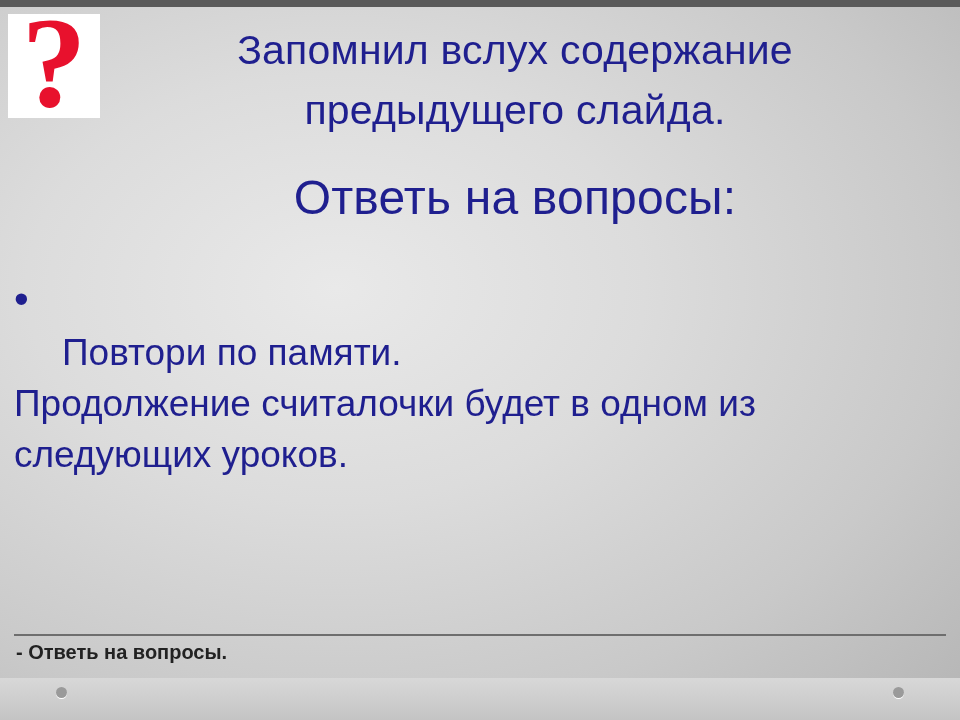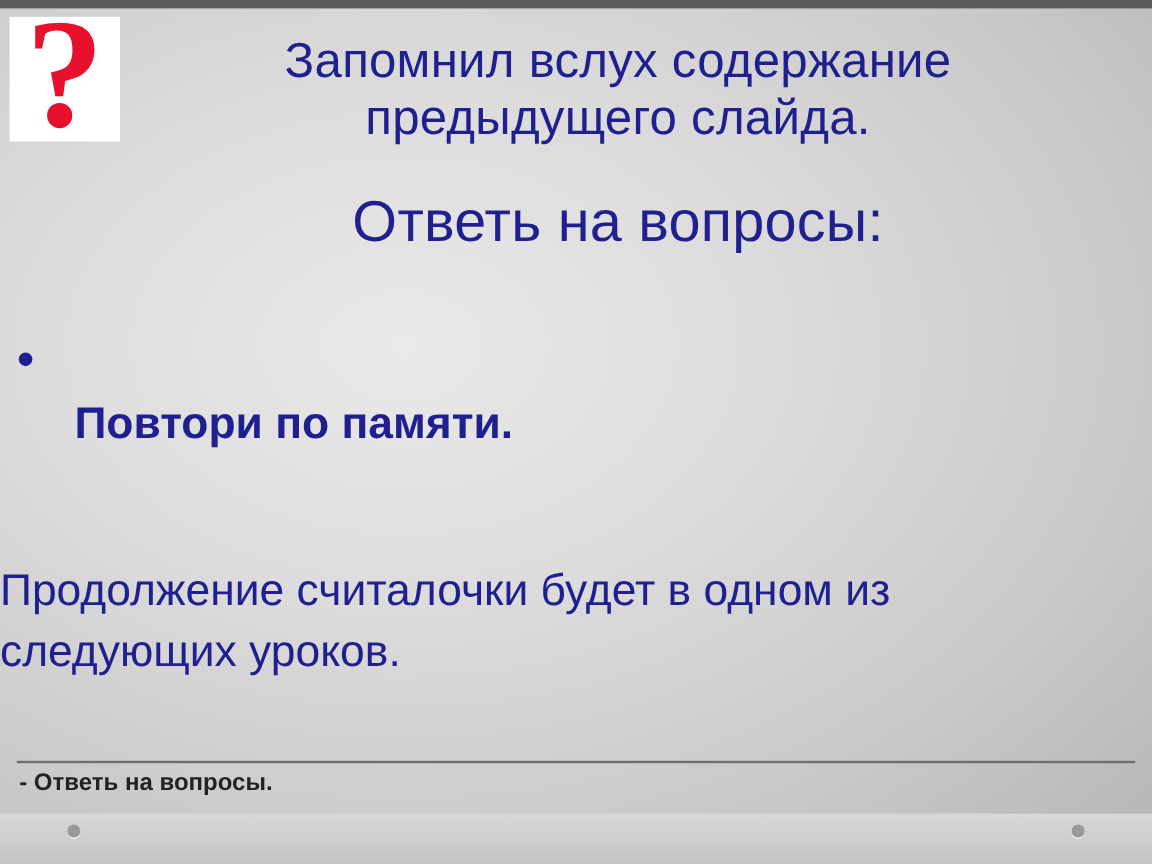--- a/index.html
+++ b/index.html
@@ -53,21 +53,21 @@
     left: 110px;
     right: 40px;
     top: 26px;
     text-align: center;
     color: #1f1f8f;
     font-size: 41px;
     line-height: 1.18;
     letter-spacing: 0.2px;
   }
   .title-line2 {
-    margin-top: 0;
+    margin-top: 12px;
   }
   .title-block .subtitle {
     margin-top: 35px;
     font-size: 48px;
   }
 
   
   .body {
     position: absolute;
     left: 0;
@@ -90,25 +90,24 @@
   }
   .bullet-text {
     font-size: 37px;
     line-height: 1.35;
   }
   .sub-line {
     padding-left: 62px;
     font-size: 37px;
     line-height: 1.35;
     margin-top: 8px;
-    font-weight: bold;
   }
   .para {
+    padding-left: 14px;
     padding-right: 30px;
-    margin-top: 88px;
     font-size: 37px;
     line-height: 1.38;
   }
 
   
   .footer-rule {
     position: absolute;
     left: 14px;
     right: 14px;
     bottom: 84px;

